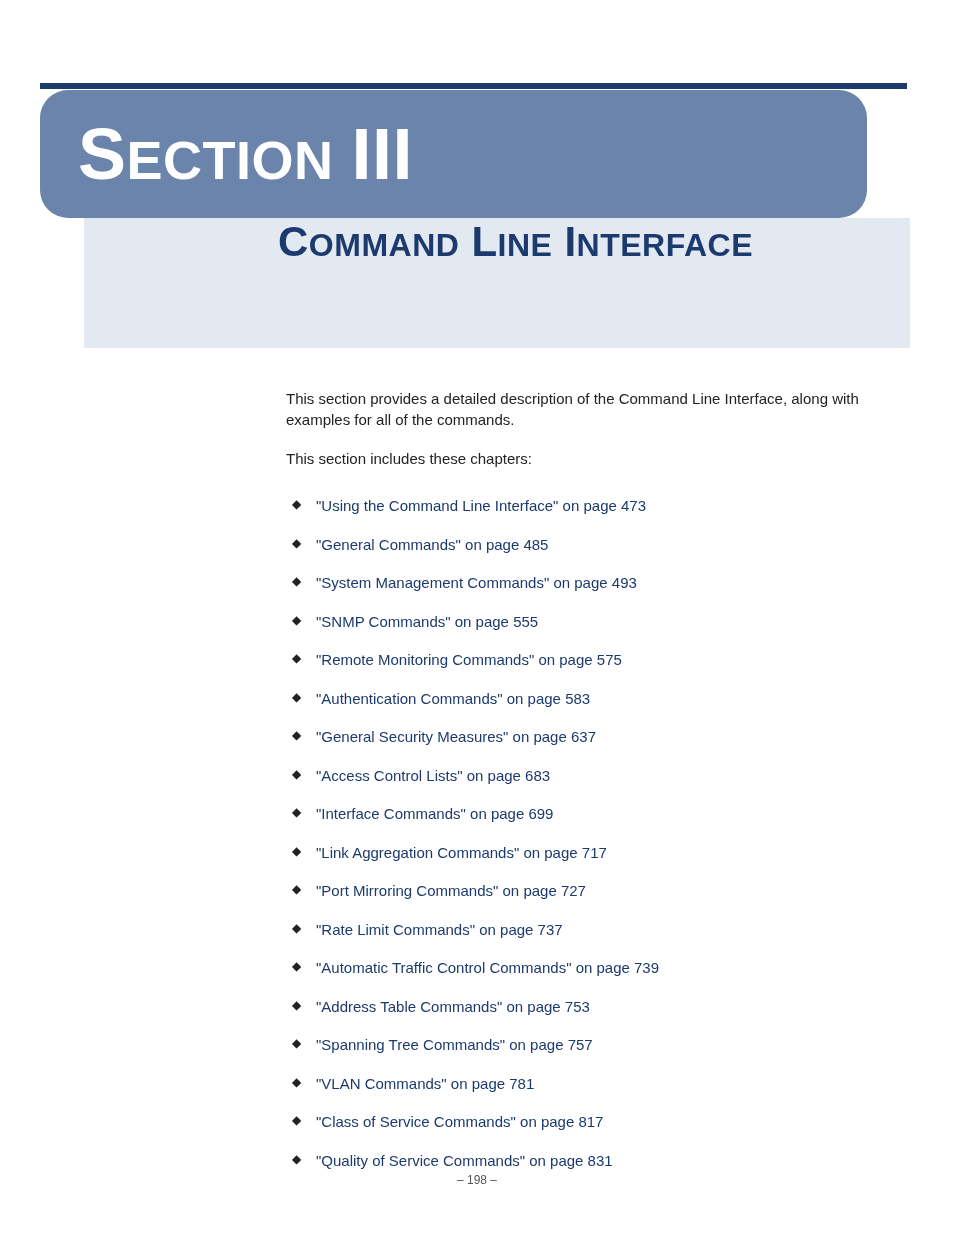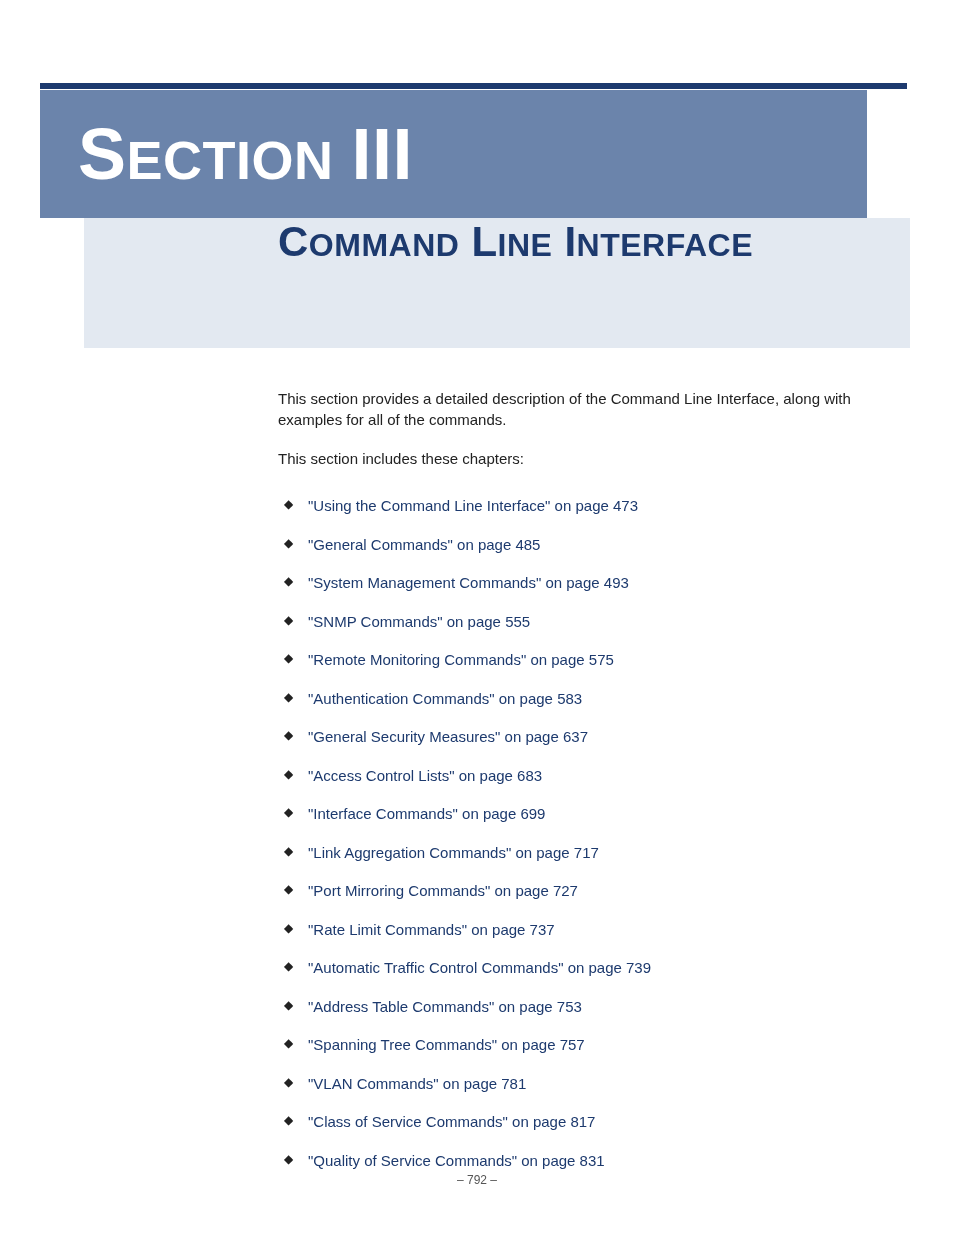--- a/index.html
+++ b/index.html
@@ -21,20 +21,21 @@
     .section-banner {
       position: absolute;
       top: 90px;
       left: 40px;
       width: 827px;
       height: 128px;
       background: #6b84ab;
       display: flex;
       align-items: center;
       padding-left: 38px;
+      border-radius: 28px;
     }
     .section-text {
       color: #ffffff;
       font-weight: bold;
       font-family: Verdana, Geneva, sans-serif;
       line-height: 1;
       letter-spacing: 0.5px;
     }
     .section-text .big-s { font-size: 72px; }
     .section-text .rest { font-size: 54px; }
@@ -55,21 +56,21 @@
       font-weight: bold;
       font-family: Verdana, Geneva, sans-serif;
       letter-spacing: 0.5px;
     }
     .subtitle-text .cap { font-size: 42px; }
     .subtitle-text .sm { font-size: 32px; }
     .subtitle-text .sp { display: inline-block; width: 12px; }
     .content {
       position: absolute;
       top: 388px;
-      left: 278px;
+      left: 286px;
       width: 600px;
       color: #222222;
       font-size: 15px;
       line-height: 1.4;
     }
     .intro-para { margin-bottom: 18px; }
     .lead-para { margin-bottom: 26px; }
     .chapter-list { list-style: none; }
     .chapter-list li {
       position: relative;
@@ -131,13 +132,13 @@
     <li><a class="chapter-link">"Rate Limit Commands" on page 737</a></li>
     <li><a class="chapter-link">"Automatic Traffic Control Commands" on page 739</a></li>
     <li><a class="chapter-link">"Address Table Commands" on page 753</a></li>
     <li><a class="chapter-link">"Spanning Tree Commands" on page 757</a></li>
     <li><a class="chapter-link">"VLAN Commands" on page 781</a></li>
     <li><a class="chapter-link">"Class of Service Commands" on page 817</a></li>
     <li><a class="chapter-link">"Quality of Service Commands" on page 831</a></li>
   </ul>
 </div>
 
-<div class="page-number">–  792  –</div>
+<div class="page-number">–  198  –</div>
 
 </body></html>

